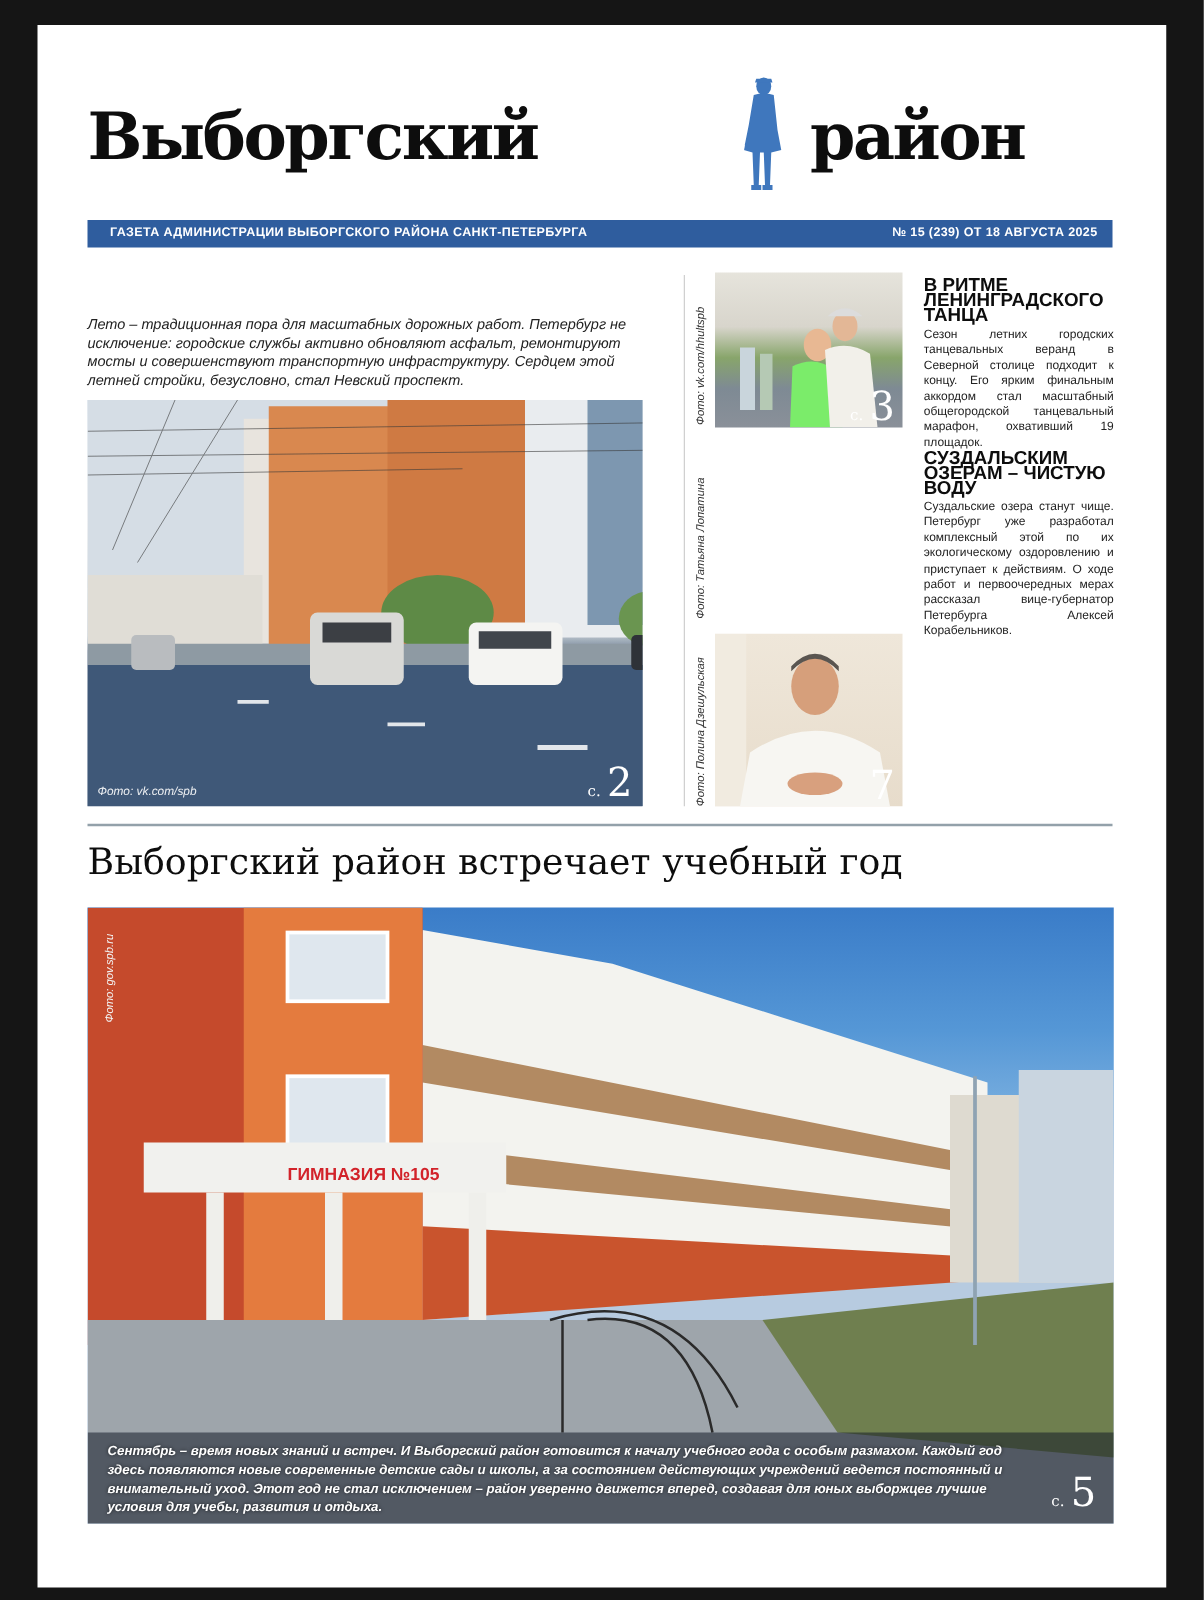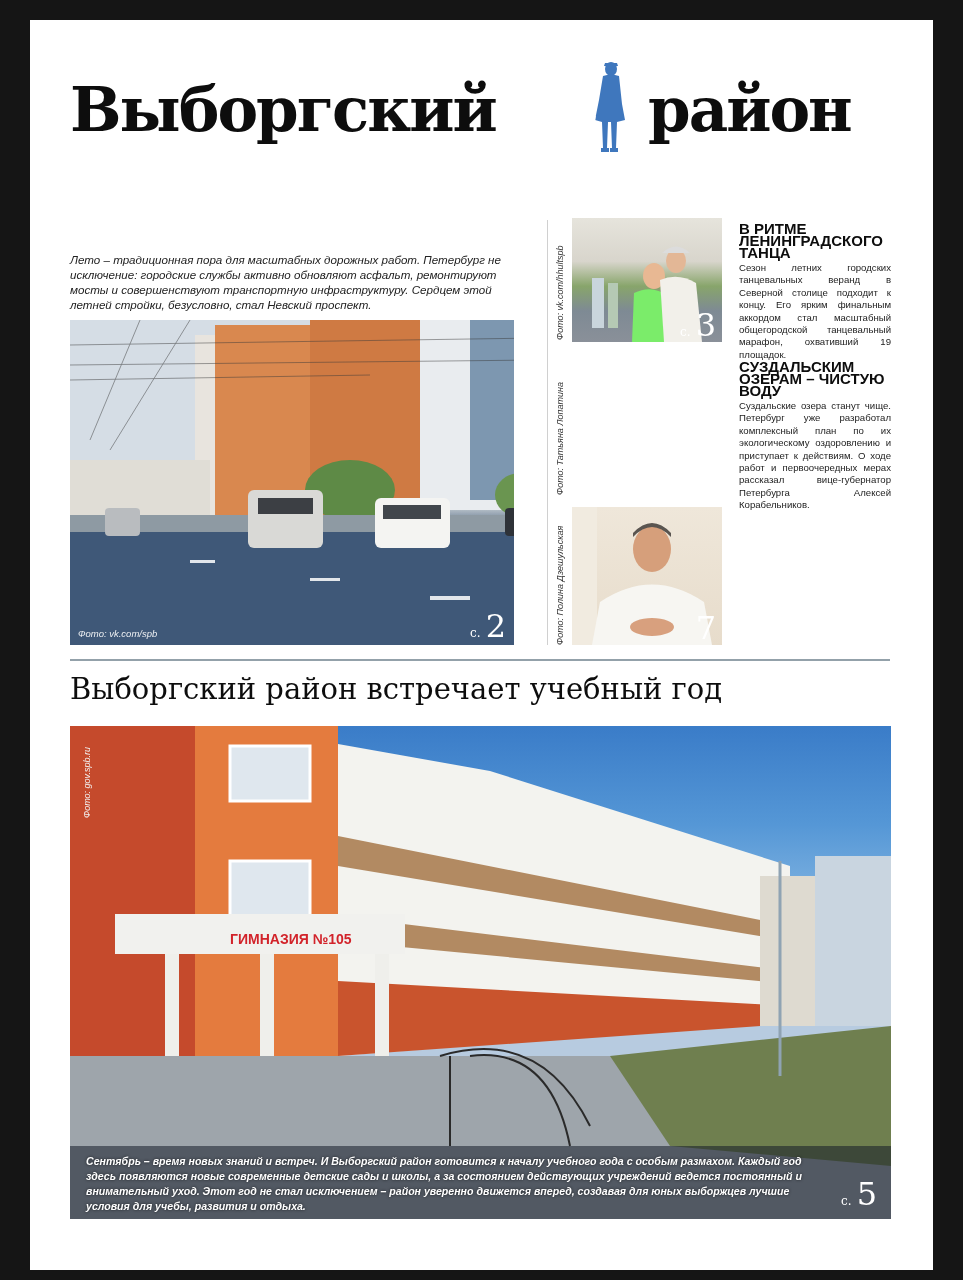--- a/index.html
+++ b/index.html
@@ -8,21 +8,21 @@
     font-family: "Liberation Sans", sans-serif;
   }
   .page {
     position: absolute; left: 30px; top: 20px; width: 903px; height: 1250px; background: #ffffff;
   }
   
   .masthead {
     position: absolute; left: 40px; top: 40px; width: 820px; height: 100px;
     font-family: "DejaVu Serif", serif; font-weight: bold; color: #0d0d0d;
   }
-  .mast-word { position: absolute; top: 0; font-size: 61px; line-height: 100px; letter-spacing: -2px; }
+  .mast-word { position: absolute; top: 0; font-size: 52px; line-height: 100px; letter-spacing: -2px; }
   .mast-left { left: 0; }
   .mast-right { left: 578px; }
   .mast-figure { position: absolute; left: 517px; top: 0; width: 44px; height: 94px; }
   
   .banner {
     position: absolute; left: 40px; top: 156px; width: 820px; height: 22px; background: #2f5d9e; color: #ffffff;
     font-size: 10px; font-weight: bold; letter-spacing: 0.3px;
   }
   .banner-left { position: absolute; left: 18px; top: 5px; }
   .banner-right { position: absolute; right: 12px; top: 5px; }
@@ -83,20 +83,24 @@
         <path d="M18 3 L30 3 L31 6 L17 6 Z"></path>
         <path d="M16 16 Q24 13 32 16 L35 44 L38 60 L30 62 L29 88 L25 88 L24 62 L21 62 L20 88 L16 88 L15 62 L8 60 L12 40 Z"></path>
         <rect x="14" y="88" width="8" height="4"></rect>
         <rect x="23" y="88" width="8" height="4"></rect>
       </g>
       <line x1="8" y1="56" x2="4" y2="92" stroke="#ffffff" stroke-width="1.5"></line>
     </svg>
     <span class="mast-word mast-right">район</span>
   </div>
 
+  <div class="banner">
+    <span class="banner-left">ГАЗЕТА АДМИНИСТРАЦИИ ВЫБОРГСКОГО РАЙОНА САНКТ-ПЕТЕРБУРГА</span>
+    <span class="banner-right">№ 15 (239) ОТ 18 АВГУСТА 2025</span>
+  </div>
 
   <div class="lead-text">Лето – традиционная пора для масштабных дорожных работ. Петербург не исключение: городские службы активно обновляют асфальт, ремонтируют мосты и совершенствуют транспортную инфраструктуру. Сердцем этой летней стройки, безусловно, стал Невский проспект.</div>
   <div class="lead-photo">
     <svg width="468" height="325" style="position:absolute;left:0;top:0">
       <rect x="0" y="0" width="468" height="150" fill="#d5dde5"></rect>
       <rect x="125" y="15" width="90" height="180" fill="#e8e4de"></rect>
       <rect x="145" y="5" width="210" height="195" fill="#d9884f"></rect>
       <rect x="240" y="0" width="120" height="200" fill="#cf7a43"></rect>
       <rect x="350" y="0" width="120" height="190" fill="#e9ecef"></rect>
       <rect x="400" y="0" width="68" height="180" fill="#7d97b0"></rect>
@@ -150,21 +154,21 @@
     </span>
   </div>
   <div class="side-text" style="top:203px">
     <div class="side-head">В РИТМЕ ЛЕНИНГРАДСКОГО ТАНЦА</div>
     <div class="side-body">Сезон летних городских танцевальных веранд в Северной столице подходит к концу. Его ярким финальным аккордом стал масштабный общегородской танцевальный марафон, охвативший 19 площадок.</div>
   </div>
 
   <span class="side-credit" style="left:525px;top:475px">Фото: Татьяна Лопатина</span>
   <div class="side-text" style="top:341px">
     <div class="side-head">СУЗДАЛЬСКИМ ОЗЕРАМ – ЧИСТУЮ ВОДУ</div>
-    <div class="side-body">Суздальские озера станут чище. Петербург уже разработал комплексный план по их экологическому оздоровлению и приступает к действиям. О ходе работ и первоочередных мерах рассказал вице-губернатор Петербурга Алексей Корабельников.</div>
+    <div class="side-body">Суздальские озера станут чище. Петербург уже разработал комплексный этой по их экологическому оздоровлению и приступает к действиям. О ходе работ и первоочередных мерах рассказал вице-губернатор Петербурга Алексей Корабельников.</div>
   </div>
 
   <span class="side-credit" style="left:525px;top:625px">Фото: Полина Дзешульская</span>
   <div class="side-photo" style="top:487px;height:138px;background:linear-gradient(to bottom,#efe7da 0%,#e7dccb 100%)">
     <svg width="150" height="138" style="position:absolute;left:0;top:0">
       <rect x="0" y="0" width="25" height="138" fill="#f1ebe0"></rect>
       <ellipse cx="80" cy="42" rx="19" ry="23" fill="#d69f7b"></ellipse>
       <path d="M61 30 Q80 10 99 30 L99 26 Q80 6 61 26 Z" fill="#5a5550"></path>
       <path d="M28 95 Q80 60 132 95 L140 138 L20 138 Z" fill="#f7f6f2"></path>
       <ellipse cx="80" cy="120" rx="22" ry="9" fill="#d8a07e"></ellipse>

